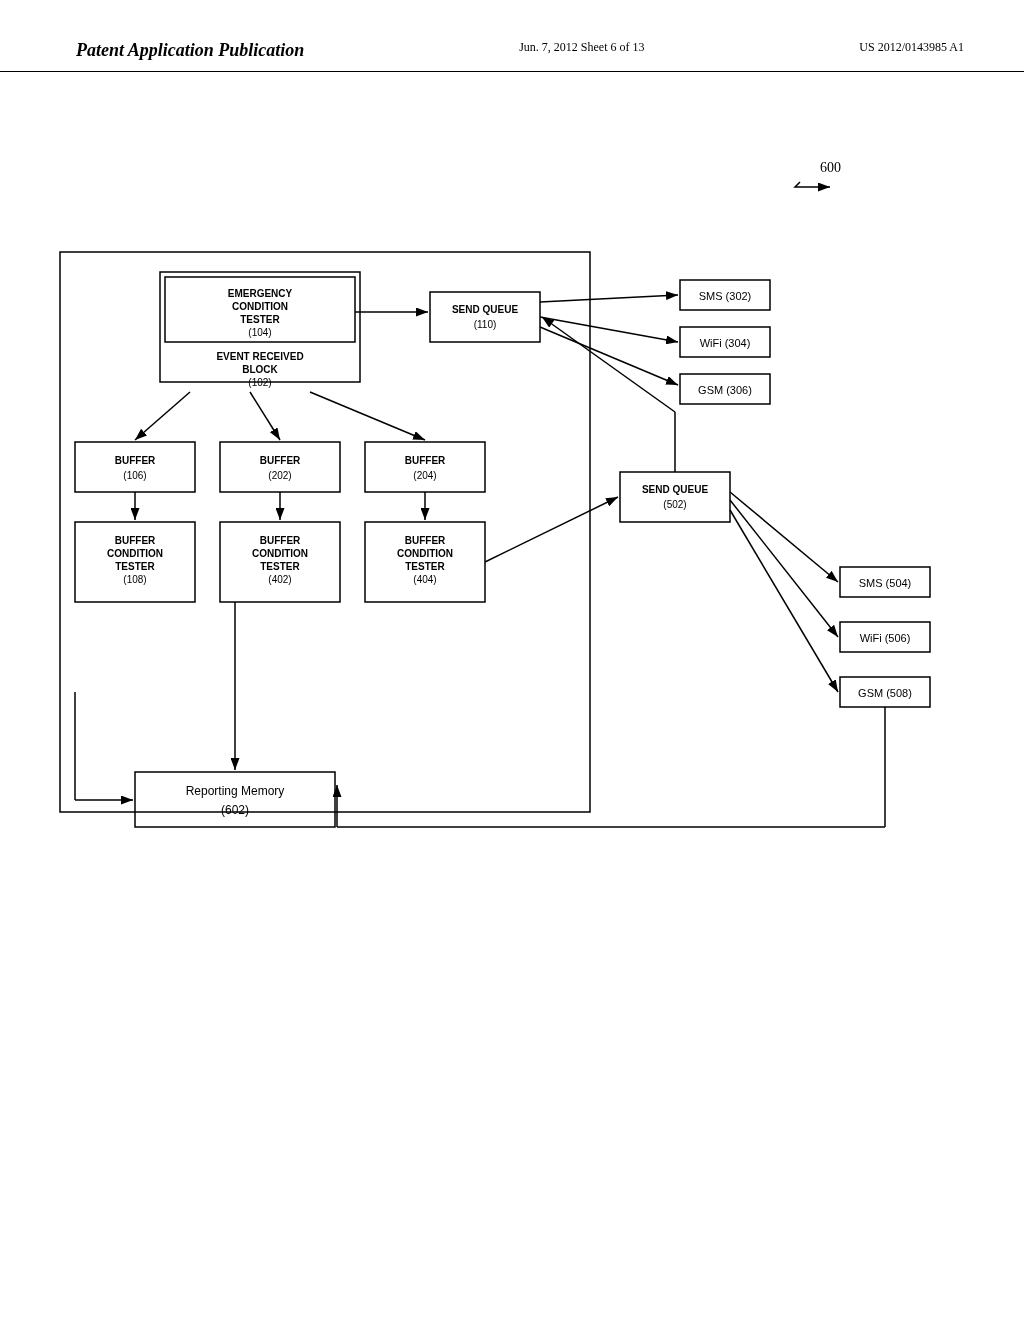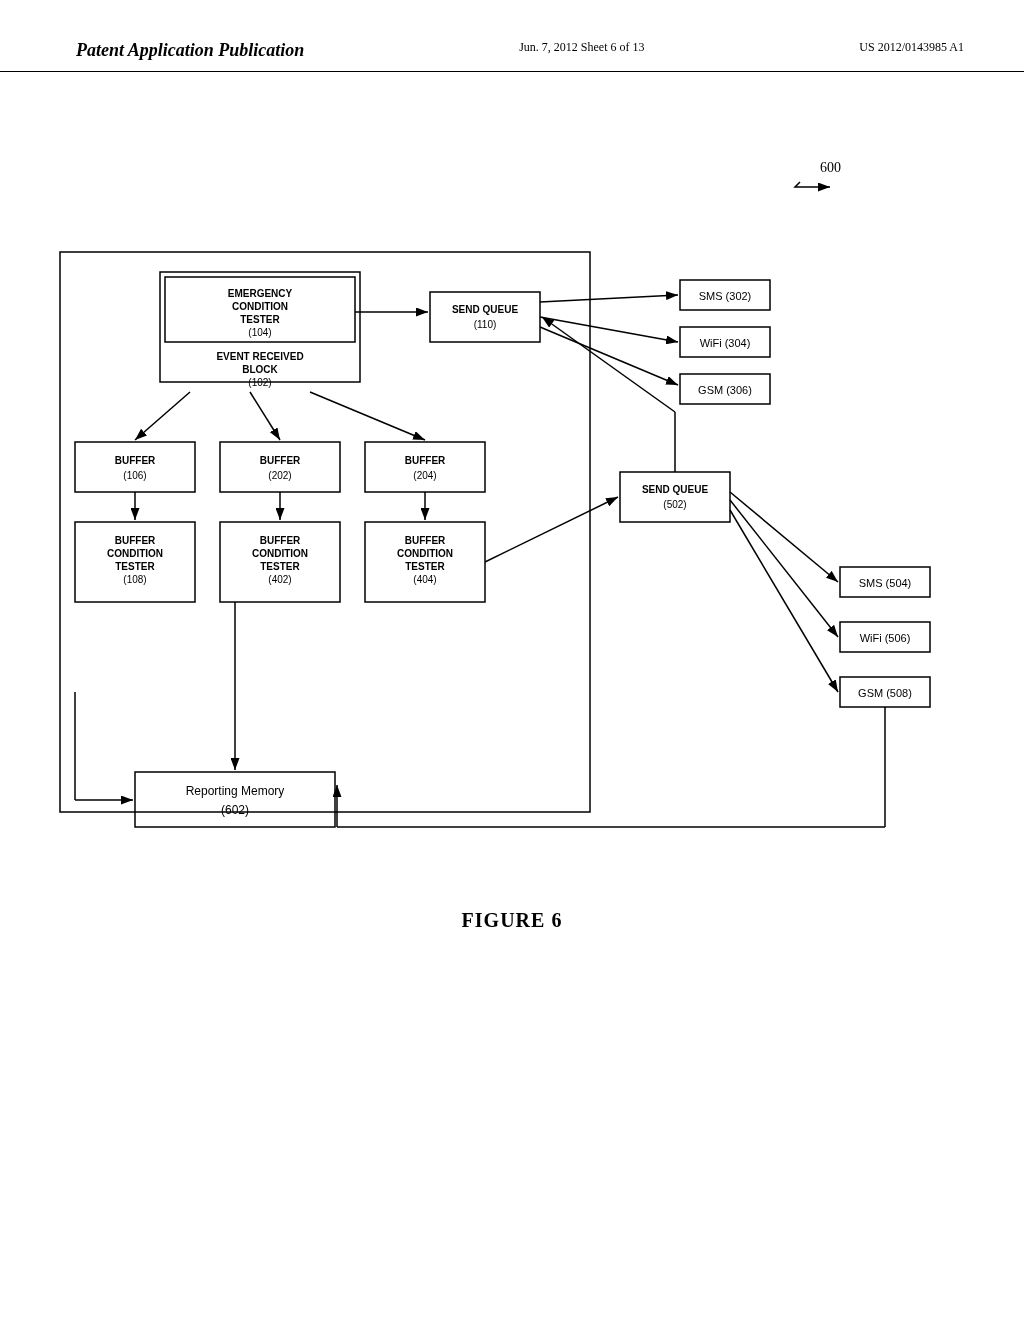--- a/index.html
+++ b/index.html
@@ -191,14 +191,13 @@
 
     <line x1="75" y1="560" x2="75" y2="668" stroke="#000" stroke-width="1.5"></line>
     <line x1="75" y1="668" x2="133" y2="668" stroke="#000" stroke-width="1.5" marker-end="url(#arrowhead)"></line>
 
     <line x1="885" y1="575" x2="885" y2="695" stroke="#000" stroke-width="1.5"></line>
     <line x1="885" y1="695" x2="337" y2="695" stroke="#000" stroke-width="1.5"></line>
     <line x1="337" y1="695" x2="337" y2="653" stroke="#000" stroke-width="1.5" marker-end="url(#arrowhead)"></line>
 
   </svg>
 
-  <div class="fig-label">FIGURE 6</div>
 </div>
 
 </body></html>

